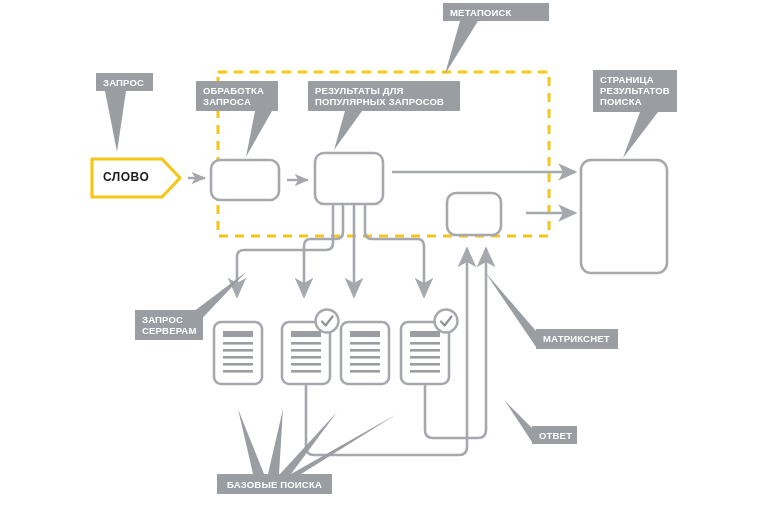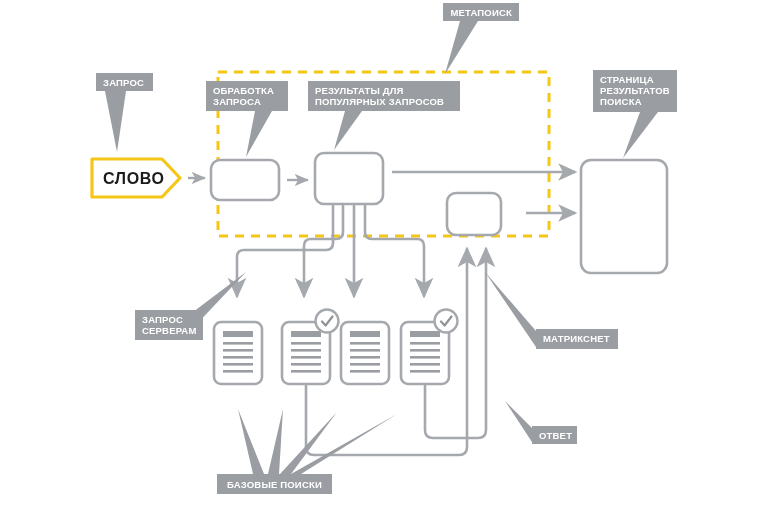--- a/index.html
+++ b/index.html
@@ -10,21 +10,21 @@
   #stage{position:absolute;left:0;top:0;width:775px;height:513px;background:#fff;}
   #svgroot{position:absolute;left:0;top:0;width:775px;height:513px;}
   .lbl{
     position:absolute;background:#9a9ea3;color:#ffffff;
     font-weight:bold;letter-spacing:.02em;line-height:1.18;
     padding:4px 7px 4px 7px;white-space:pre;
     font-size:9.5px;box-sizing:border-box;
   }
   .slovo-txt{
     position:absolute;font-weight:bold;color:#1c1c1c;
-    font-size:16px;letter-spacing:.04em;
+    font-size:12px;letter-spacing:.04em;
   }
 </style>
 </head>
 <body>
 
 <div id="stage">
 
   <svg id="svgroot" viewBox="0 0 775 513">
     <defs>
       <marker id="arrGray" markerWidth="7" markerHeight="7" refX="5.6" refY="3" orient="auto">
@@ -134,34 +134,34 @@
         <circle cx="446" cy="321" r="11.5" fill="#ffffff" stroke="#a5a9ad" stroke-width="2.4"></circle>
         <path d="M441,321.5 L444.6,325.5 L451.5,316.5" fill="none" stroke="#8f9397" stroke-width="2.2" stroke-linecap="round" stroke-linejoin="round"></path>
       </g>
     </g>
   </svg>
 
   <div class="slovo-txt" style="left:103px;top:170px;">СЛОВО</div>
 
   <div class="lbl" style="left:96px;top:73px;width:57px;height:18px;">ЗАПРОС</div>
 
-  <div class="lbl" style="left:443px;top:3px;width:76px;height:18px;text-align:right;">МЕТАПОИСК</div>
+  <div class="lbl" style="left:443px;top:3px;width:106px;height:18px;">МЕТАПОИСК</div>
 
-  <div class="lbl" style="left:206px;top:81px;width:82px;height:30px;">ОБРАБОТКА
+  <div class="lbl" style="left:196px;top:81px;width:82px;height:30px;">ОБРАБОТКА
 ЗАПРОСА</div>
 
   <div class="lbl" style="left:308px;top:81px;width:152px;height:30px;">РЕЗУЛЬТАТЫ ДЛЯ
 ПОПУЛЯРНЫХ ЗАПРОСОВ</div>
 
   <div class="lbl" style="left:593px;top:70px;width:84px;height:42px;">СТРАНИЦА
 РЕЗУЛЬТАТОВ
 ПОИСКА</div>
 
   <div class="lbl" style="left:135px;top:310px;width:68px;height:30px;">ЗАПРОС
 СЕРВЕРАМ</div>
 
   <div class="lbl" style="left:536px;top:329px;width:82px;height:20px;">МАТРИКСНЕТ</div>
 
   <div class="lbl" style="left:532px;top:426px;width:45px;height:18px;text-align:center;">ОТВЕТ</div>
 
-  <div class="lbl" style="left:217px;top:474px;width:115px;height:20px;text-align:center;padding-top:5px;">БАЗОВЫЕ ПОИСКИ</div>
+  <div class="lbl" style="left:217px;top:474px;width:115px;height:20px;text-align:center;padding-top:5px;">БАЗОВЫЕ ПОИСКА</div>
 
 </div>
 
 </body></html>

